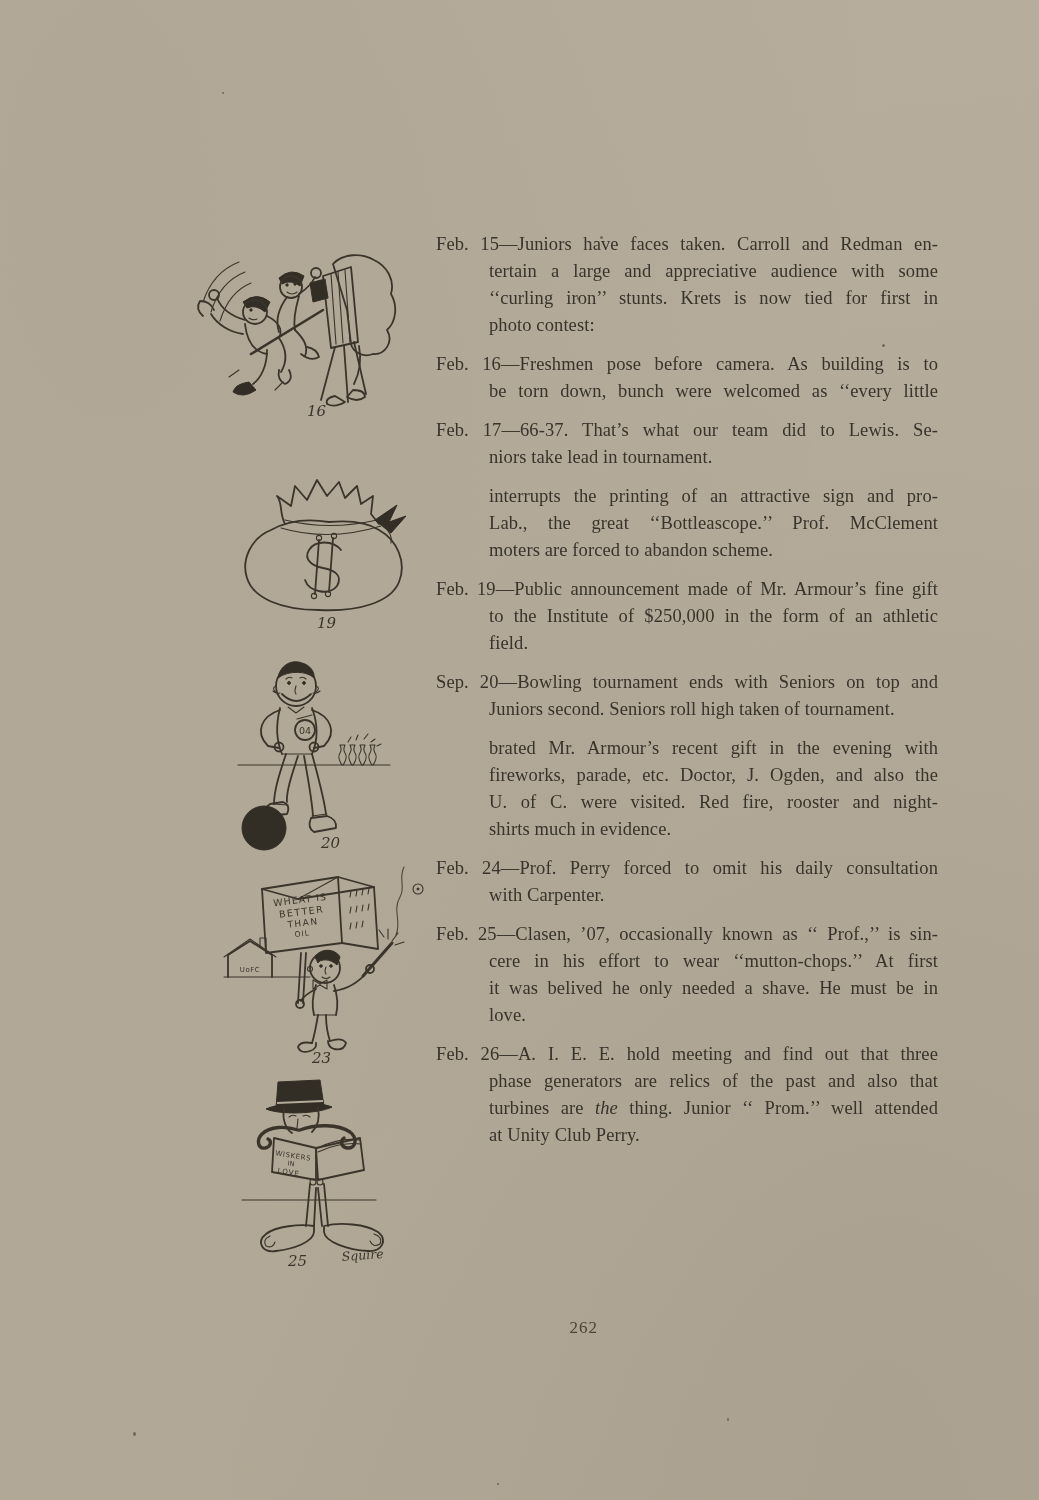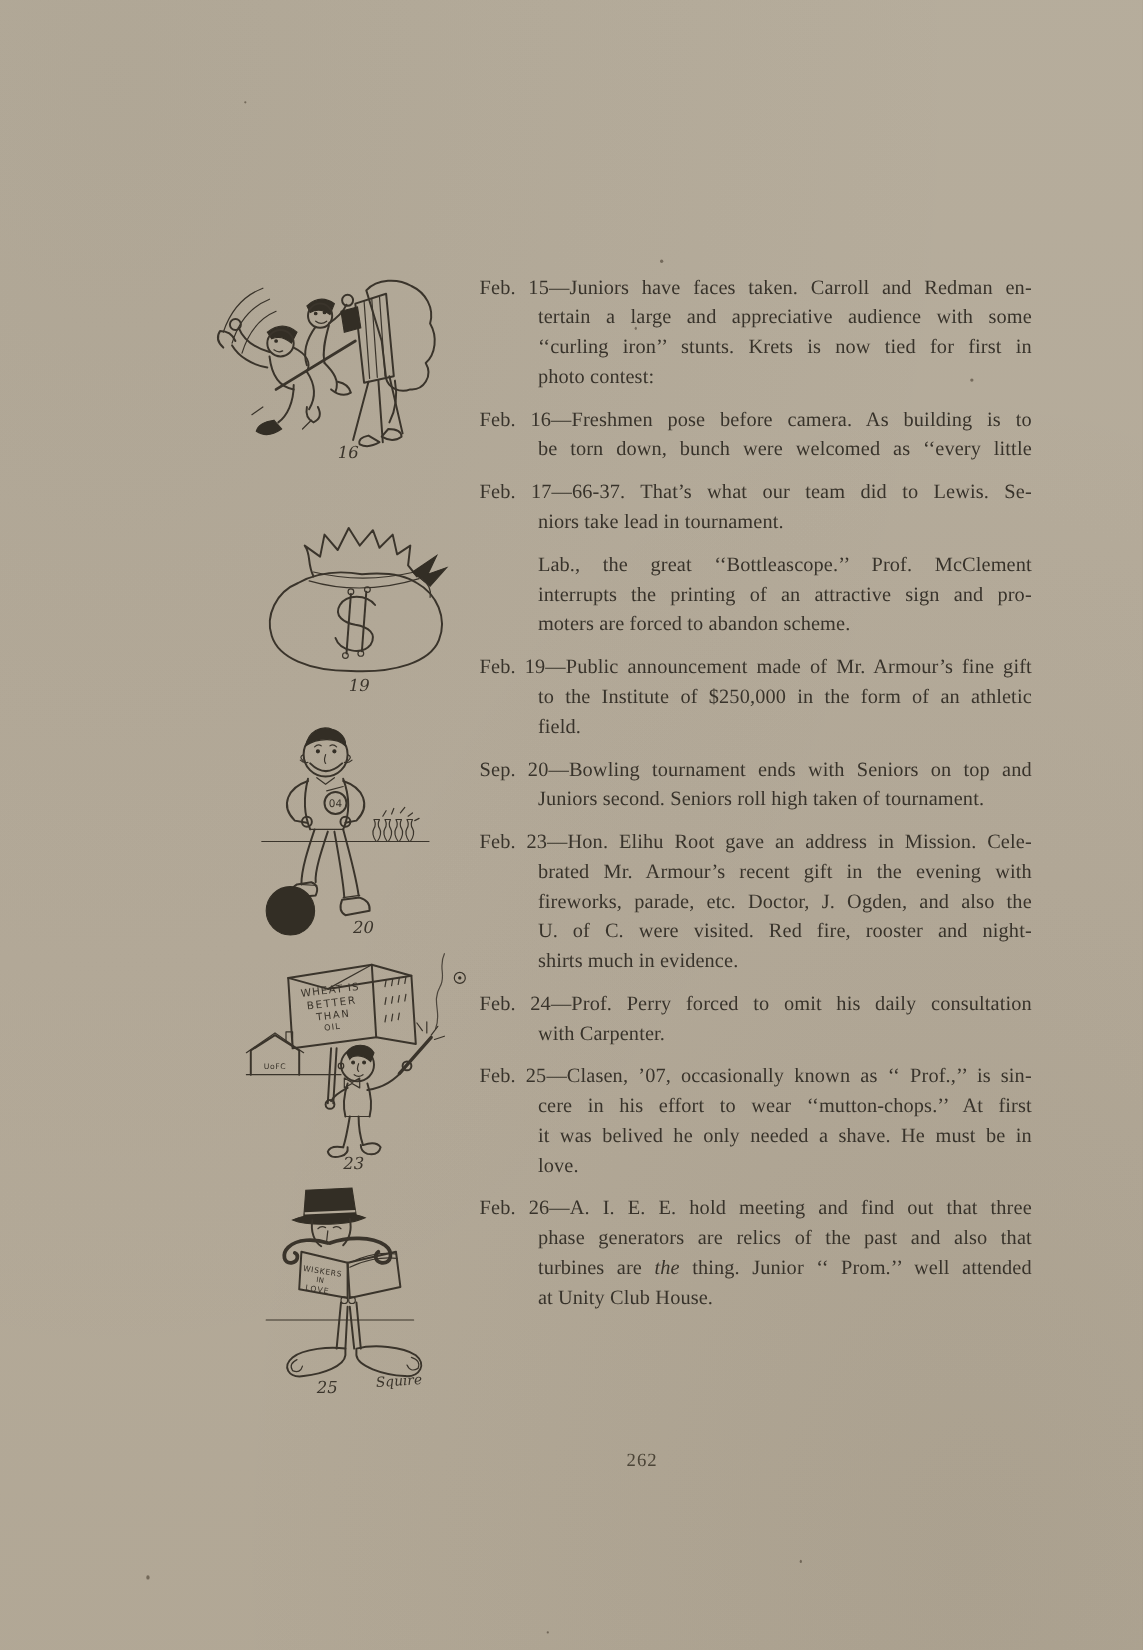--- a/index.html
+++ b/index.html
@@ -6,21 +6,21 @@
   .page{
     position:relative;width:1039px;height:1500px;overflow:hidden;
     background:
       radial-gradient(ellipse at 85% 95%, rgba(60,50,35,0.06), transparent 55%),
       radial-gradient(ellipse at 10% 5%, rgba(60,50,35,0.05), transparent 60%),
       linear-gradient(175deg,#b6ad9c 0%,#b4aa99 55%,#b1a795 100%);
     font-family:"Liberation Serif", serif;
     color:#38332b;
   }
   .text-col{
-    position:absolute;left:436px;top:249px;width:502px;
+    position:absolute;left:436px;top:231px;width:502px;
     font-size:18.5px;letter-spacing:0.1px;font-family:Liberation Serif, serif;
   }
   .entry{margin-bottom:12px;}
   .line{line-height:27px;text-align:justify;text-align-last:justify;}
   .line.cont{padding-left:53px;}
   .line.last{text-align-last:left;}
   .line i{font-style:italic;}
   .page-num{
     position:absolute;left:508px;top:1318px;width:90px;text-align:right;
     font-size:17px;color:#4b4437;letter-spacing:1px;
@@ -254,55 +254,54 @@
       </div>
       <div class="entry">
         <div class="line">Feb. 16—Freshmen pose before camera. As building is to</div>
         <div class="line cont">be torn down, bunch were welcomed as ‘‘every little</div>
       </div>
       <div class="entry">
         <div class="line">Feb. 17—66-37. That’s what our team did to Lewis. Se-</div>
         <div class="line cont last">niors take lead in tournament.</div>
       </div>
       <div class="entry">
+        <div class="line cont">interrupts the printing of an attractive sign and pro-</div>
         <div class="line cont">Lab., the great ‘‘Bottleascope.’’ Prof. McClement</div>
-        <div class="line cont">interrupts the printing of an attractive sign and pro-</div>
         <div class="line cont last">moters are forced to abandon scheme.</div>
       </div>
       <div class="entry">
         <div class="line">Feb. 19—Public announcement made of Mr. Armour’s fine gift</div>
         <div class="line cont">to the Institute of $250,000 in the form of an athletic</div>
         <div class="line cont last">field.</div>
       </div>
       <div class="entry">
         <div class="line">Sep. 20—Bowling tournament ends with Seniors on top and</div>
         <div class="line cont last">Juniors second. Seniors roll high taken of tournament.</div>
       </div>
       <div class="entry">
-        <div class="line">Feb. 23—Hon. Elihu Root gave an address in Mission. Cele-</div>
         <div class="line cont">brated Mr. Armour’s recent gift in the evening with</div>
         <div class="line cont">fireworks, parade, etc. Doctor, J. Ogden, and also the</div>
         <div class="line cont">U. of C. were visited. Red fire, rooster and night-</div>
         <div class="line cont last">shirts much in evidence.</div>
       </div>
       <div class="entry">
         <div class="line">Feb. 24—Prof. Perry forced to omit his daily consultation</div>
         <div class="line cont last">with Carpenter.</div>
       </div>
       <div class="entry">
         <div class="line">Feb. 25—Clasen, ’07, occasionally known as ‘‘ Prof.,’’ is sin-</div>
         <div class="line cont">cere in his effort to wear ‘‘mutton-chops.’’ At first</div>
         <div class="line cont">it was belived he only needed a shave. He must be in</div>
         <div class="line cont last">love.</div>
       </div>
       <div class="entry">
         <div class="line">Feb. 26—A. I. E. E. hold meeting and find out that three</div>
         <div class="line cont">phase generators are relics of the past and also that</div>
         <div class="line cont">turbines are <i>the</i> thing. Junior ‘‘ Prom.’’ well attended</div>
-        <div class="line cont last">at Unity Club House.</div>
+        <div class="line cont last">at Unity Club Perry.</div>
       </div>
     </div>
 
   <div class="page-num">262</div>
 
   <div class="speck" style="left:600px;top:236px;width:3px;height:3px"></div>
   <div class="speck" style="left:577px;top:297px;width:2px;height:3px"></div>
   <div class="speck" style="left:882px;top:344px;width:3px;height:3px"></div>
   <div class="speck" style="left:133px;top:1432px;width:3px;height:4px"></div>
   <div class="speck" style="left:727px;top:1418px;width:2px;height:3px"></div>

